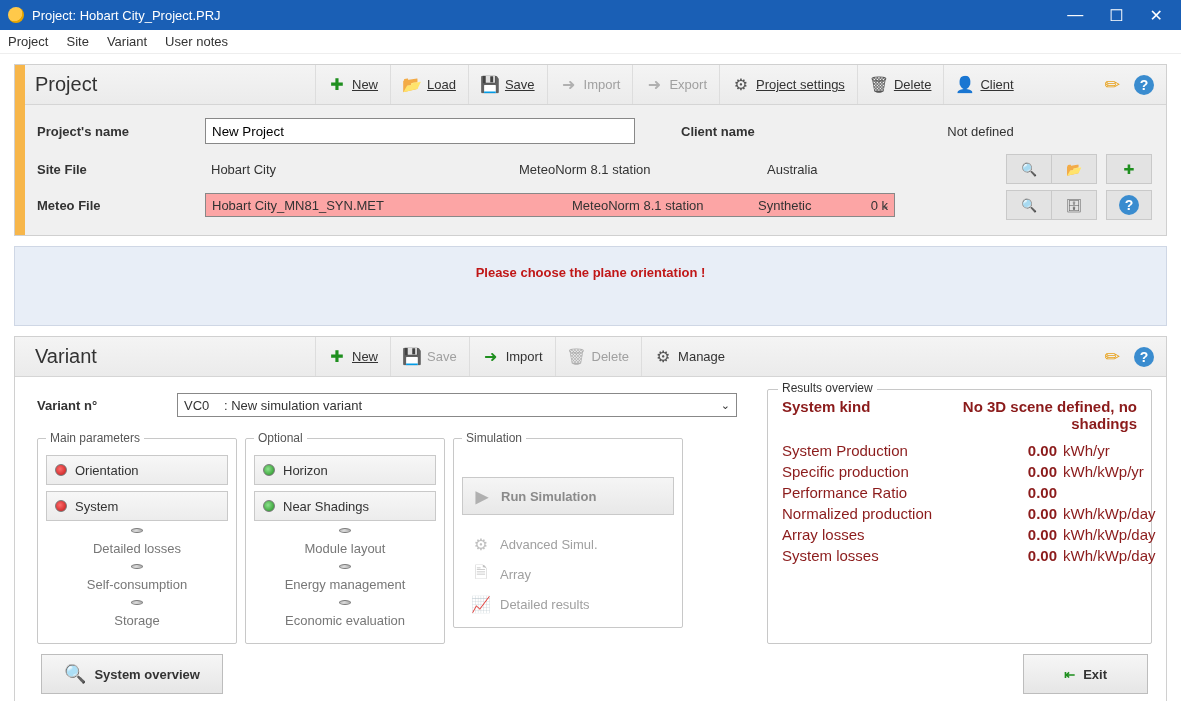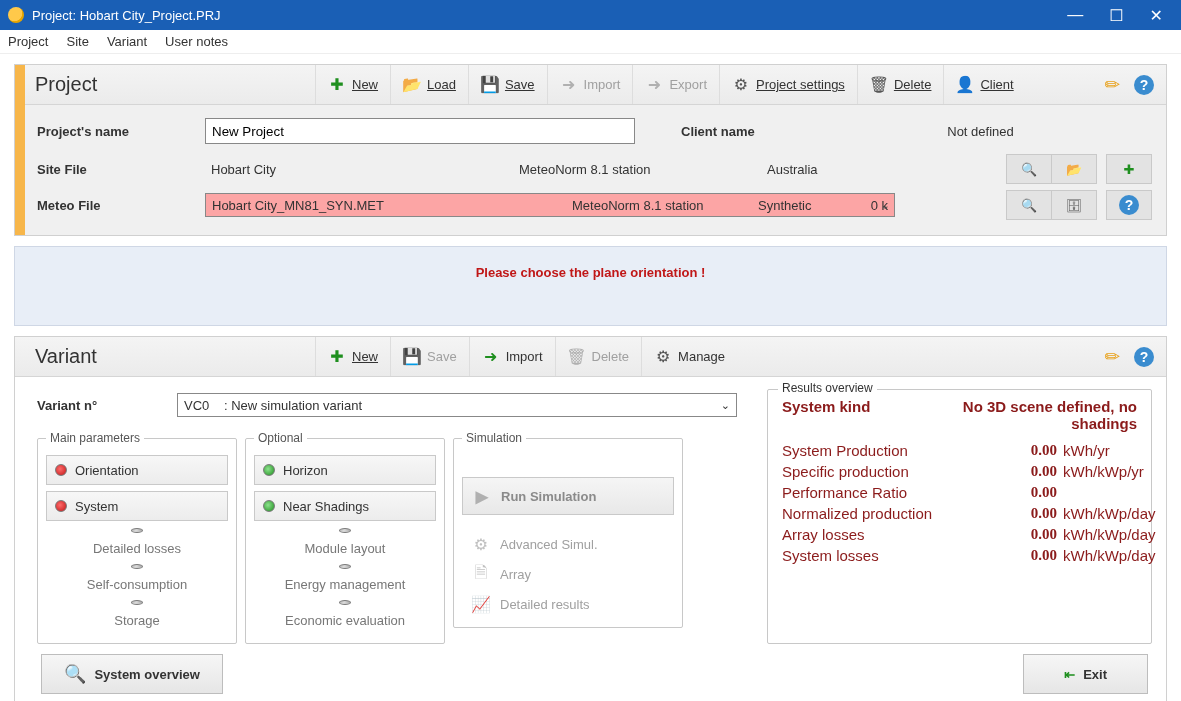--- a/index.html
+++ b/index.html
@@ -58,21 +58,21 @@
   .dot.grey { background:radial-gradient(circle at 40% 40%, #ddd, #aaa);}
 
   .sim-btn { display:flex; align-items:center; gap:10px; height:38px; border:1px solid #c9c9c9; background:linear-gradient(#f5f5f5,#e8e8e8); padding:0 10px; color:#8a8a8a; font-weight:bold; margin-bottom:6px;}
   .sim-sub { display:flex; align-items:center; gap:10px; height:30px; padding:0 10px; color:#a0a0a0;}
   .sim-sub .ico { color:#c0c0c0;}
 
   .results { border:1px solid #c8c8c8; flex:1; padding:6px 14px 12px 14px; position:relative; border-radius:2px;}
   .results .legend { position:absolute; top:-9px; left:10px; background:#fff; padding:0 4px; font-size:12px; color:#333;}
   .results-row { display:flex; justify-content:space-between; color:#8b1b1b; padding:2px 0; font-size:15px;}
   .results-row.head { font-weight:bold; margin-bottom:6px; }
-  .results-row .val { width:60px; text-align:right; font-weight:bold;font-family:Liberation Serif, serif;}
+  .results-row .val { width:60px; text-align:right; font-weight:bold;}
   .results-row .unit { width:80px; text-align:left; padding-left:6px;}
   .results-row .k { flex:1;}
   .results .head .right { width:180px; text-align:right;}
 
   .footer { display:flex; justify-content:space-between; padding:10px 4px 4px 4px;}
   .bigbtn { display:flex; align-items:center; gap:8px; height:40px; border:1px solid #bdbdbd; background:linear-gradient(#f6f6f6,#e6e6e6); padding:0 22px; font-weight:bold; cursor:default;}
   .variant-panel { margin-top:10px; border:1px solid #d0d0d0; background:#fff; position:relative; }
 
   
   .i-plus { color:#1f8f1f;}

